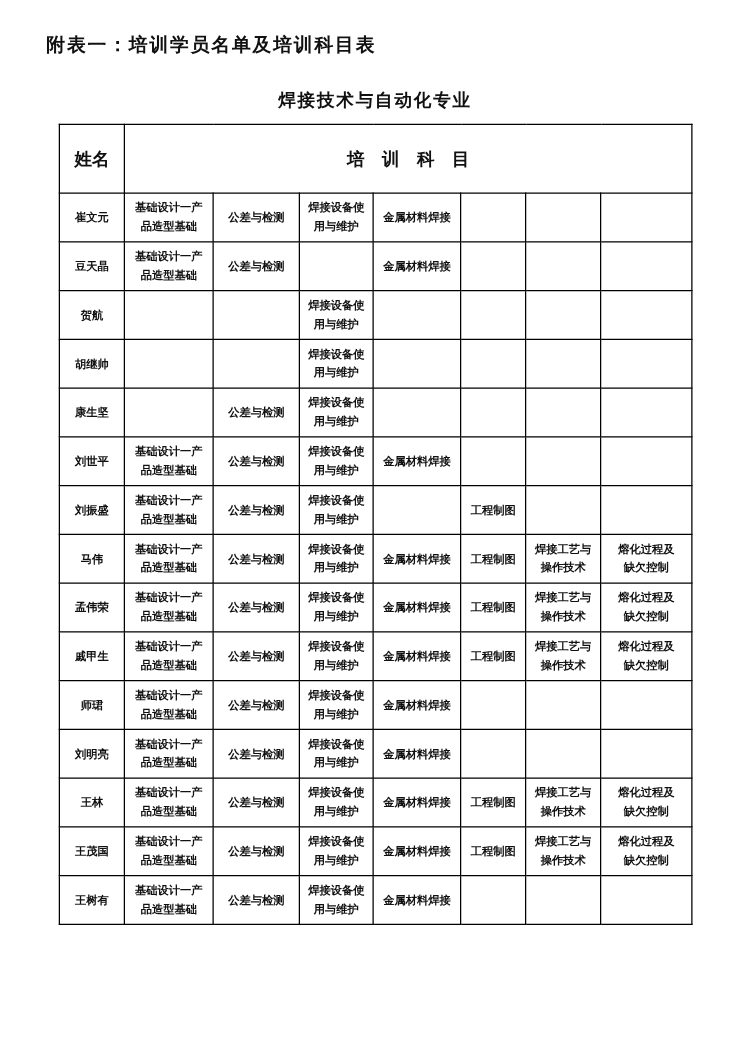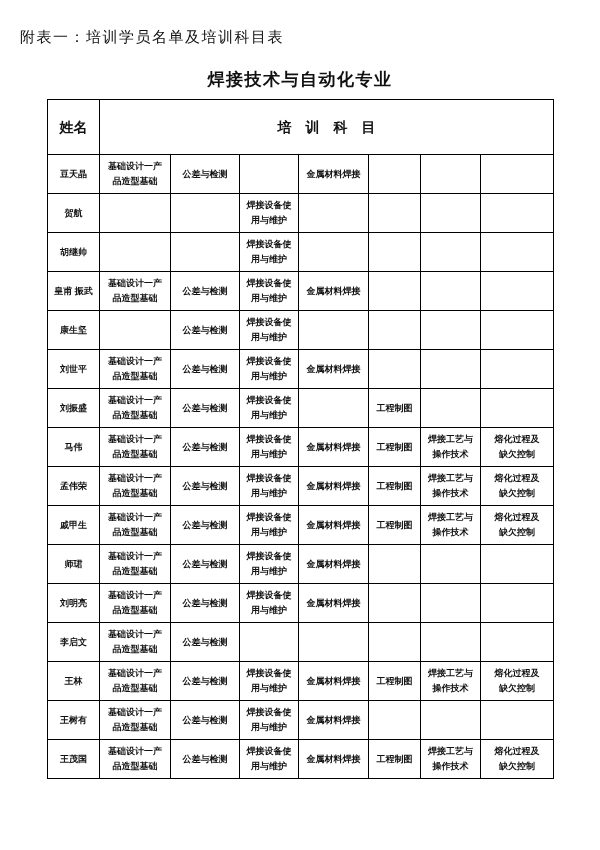--- a/index.html
+++ b/index.html
@@ -13,27 +13,27 @@
     height: 850px;
     background: #ffffff;
     box-sizing: border-box;
     padding-top: 28px;
     font-family: "Liberation Sans", "DejaVu Sans", sans-serif;
     color: #111111;
     overflow: hidden;
   }
   .doc-title {
     font-size: 15px;
-    font-weight: normal;
-    margin: 0 0 0 20px;
+    font-weight: bold;
+    margin: 0 0 0 37px;
     letter-spacing: 1.5px;
     line-height: 18px;
   }
   .doc-subtitle {
-    font-size: 17px;
+    font-size: 14px;
     font-weight: bold;
     text-align: center;
     margin: 25px 0 0 0;
     letter-spacing: 1.5px;
     line-height: 18px;
   }
   table.roster {
     border-collapse: collapse;
     table-layout: fixed;
     width: 506px;
@@ -86,20 +86,30 @@
       <col style="width:73px">
     </colgroup>
     <thead>
       <tr>
         <th>姓名</th>
         <th colspan="7">培　训　科　目</th>
       </tr>
     </thead>
     <tbody>
         <tr>
+          <td class="name-cell">崔文元</td>
+          <td>基础设计一产品造型基础</td>
+          <td>公差与检测</td>
+          <td>焊接设备使用与维护</td>
+          <td>金属材料焊接</td>
+          <td></td>
+          <td></td>
+          <td></td>
+        </tr>
+        <tr>
           <td class="name-cell">豆天晶</td>
           <td>基础设计一产品造型基础</td>
           <td>公差与检测</td>
           <td></td>
           <td>金属材料焊接</td>
           <td></td>
           <td></td>
           <td></td>
         </tr>
         <tr>
@@ -116,30 +126,20 @@
           <td class="name-cell">胡继帅</td>
           <td></td>
           <td></td>
           <td>焊接设备使用与维护</td>
           <td></td>
           <td></td>
           <td></td>
           <td></td>
         </tr>
         <tr>
-          <td class="name-cell">皇甫 振武</td>
-          <td>基础设计一产品造型基础</td>
-          <td>公差与检测</td>
-          <td>焊接设备使用与维护</td>
-          <td>金属材料焊接</td>
-          <td></td>
-          <td></td>
-          <td></td>
-        </tr>
-        <tr>
           <td class="name-cell">康生坚</td>
           <td></td>
           <td>公差与检测</td>
           <td>焊接设备使用与维护</td>
           <td></td>
           <td></td>
           <td></td>
           <td></td>
         </tr>
         <tr>
@@ -206,54 +206,44 @@
           <td class="name-cell">刘明亮</td>
           <td>基础设计一产品造型基础</td>
           <td>公差与检测</td>
           <td>焊接设备使用与维护</td>
           <td>金属材料焊接</td>
           <td></td>
           <td></td>
           <td></td>
         </tr>
         <tr>
-          <td class="name-cell">李启文</td>
-          <td>基础设计一产品造型基础</td>
-          <td>公差与检测</td>
-          <td></td>
-          <td></td>
-          <td></td>
-          <td></td>
-          <td></td>
-        </tr>
-        <tr>
           <td class="name-cell">王林</td>
           <td>基础设计一产品造型基础</td>
           <td>公差与检测</td>
           <td>焊接设备使用与维护</td>
           <td>金属材料焊接</td>
           <td>工程制图</td>
           <td>焊接工艺与操作技术</td>
           <td>熔化过程及缺欠控制</td>
         </tr>
         <tr>
+          <td class="name-cell">王茂国</td>
+          <td>基础设计一产品造型基础</td>
+          <td>公差与检测</td>
+          <td>焊接设备使用与维护</td>
+          <td>金属材料焊接</td>
+          <td>工程制图</td>
+          <td>焊接工艺与操作技术</td>
+          <td>熔化过程及缺欠控制</td>
+        </tr>
+        <tr>
           <td class="name-cell">王树有</td>
           <td>基础设计一产品造型基础</td>
           <td>公差与检测</td>
           <td>焊接设备使用与维护</td>
           <td>金属材料焊接</td>
           <td></td>
           <td></td>
           <td></td>
-        </tr>
-        <tr>
-          <td class="name-cell">王茂国</td>
-          <td>基础设计一产品造型基础</td>
-          <td>公差与检测</td>
-          <td>焊接设备使用与维护</td>
-          <td>金属材料焊接</td>
-          <td>工程制图</td>
-          <td>焊接工艺与操作技术</td>
-          <td>熔化过程及缺欠控制</td>
         </tr>
       </tbody>
   </table>
 </div>
 
 </body></html>

